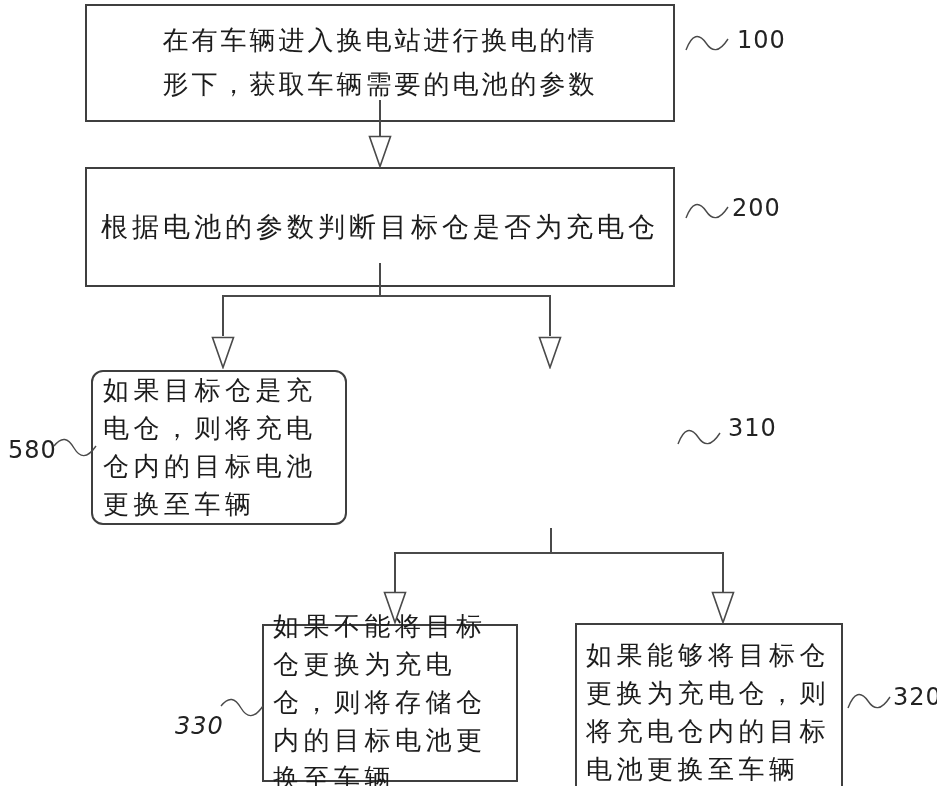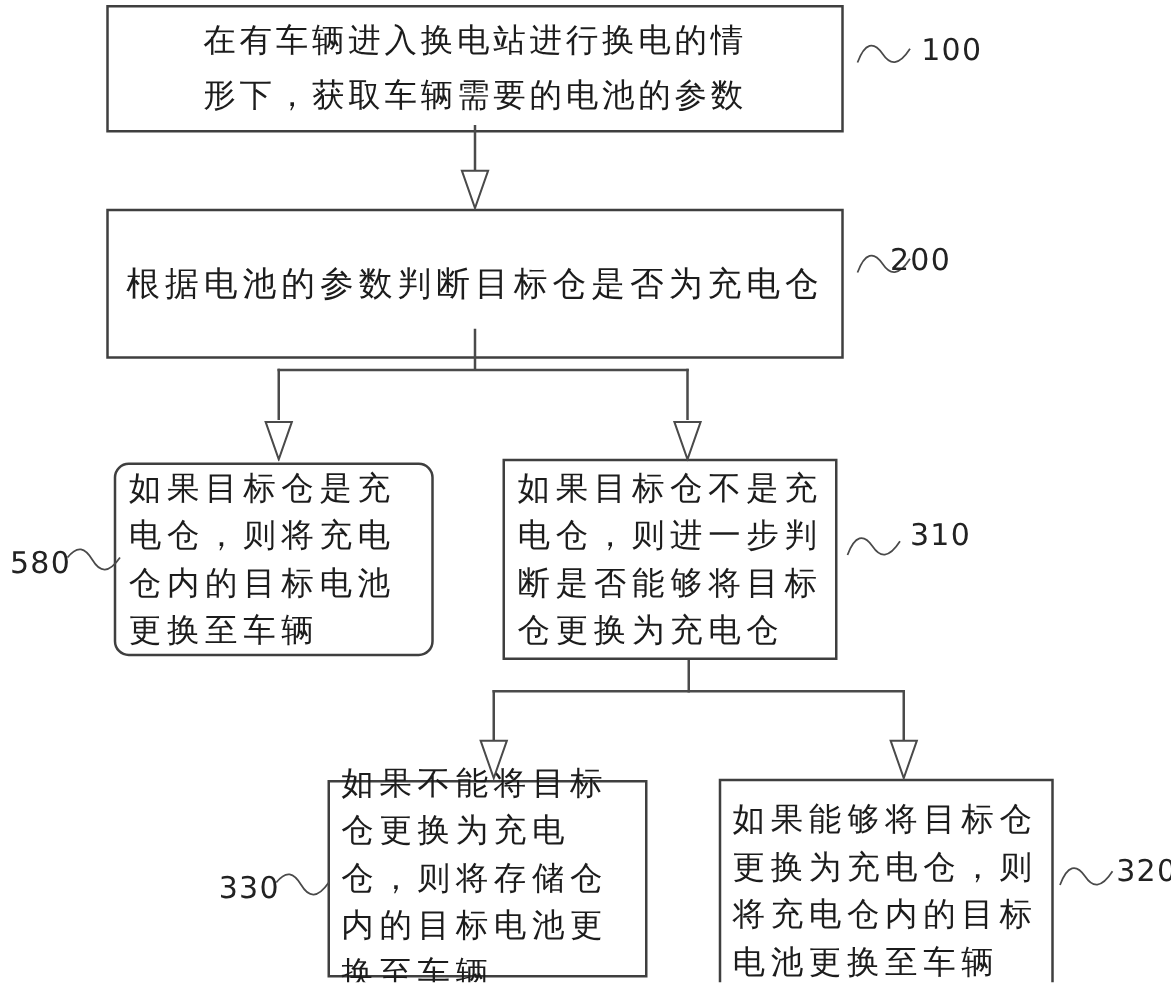--- a/index.html
+++ b/index.html
@@ -26,21 +26,21 @@
   }
   .node .node-text {
     width: 100%;
   }
   .centered {
     justify-content: center;
   }
   .centered .node-text {
     text-align: center;
   }
-  #box-100 { left: 85px; top: 4px; width: 590px; height: 102px; padding: 4px 65px; }
+  #box-100 { left: 85px; top: 4px; width: 590px; height: 118px; padding: 4px 65px; }
   #box-100 .node-text { font-size: 26px; letter-spacing: 3px; line-height: 44px; }
   #box-200 { left: 85px; top: 167px; width: 590px; height: 120px; padding: 0 8px; }
   #box-200 .node-text { font-size: 27px; letter-spacing: 4px; line-height: 32px; }
   .side-box .node-text { font-size: 26px; letter-spacing: 4.5px; line-height: 38px; text-align: left; }
   #box-340 { left: 91px;  top: 370px; width: 256px; height: 155px; padding: 0 10px; border-radius: 12px; }
   #box-310 { left: 402px; top: 367px; width: 268px; height: 161px; padding: 0 10px; }
   #box-330 { left: 262px; top: 624px; width: 256px; height: 158px; padding: 0 9px; }
   #box-320 { left: 575px; top: 623px; width: 268px; height: 180px; padding: 0 9px; }
   .vline, .hline {
     position: absolute;
@@ -76,23 +76,20 @@
   </div>
 
   <div class="node centered" id="box-200">
     <div class="node-text">根据电池的参数判断目标仓是否为充电仓</div>
   </div>
 
   <div class="node side-box" id="box-340">
     <div class="node-text">如果目标仓是充电仓，则将充电仓内的目标电池更换至车辆</div>
   </div>
 
-  <div class="node side-box" id="box-310">
-    <div class="node-text">如果目标仓不是充电仓，则进一步判断是否能够将目标仓更换为充电仓</div>
-  </div>
 
   <div class="node side-box" id="box-330">
     <div class="node-text">如果不能将目标仓更换为充电仓，则将存储仓内的目标电池更换至车辆</div>
   </div>
 
   <div class="node side-box" id="box-320">
     <div class="node-text">如果能够将目标仓更换为充电仓，则将充电仓内的目标电池更换至车辆</div>
   </div>
 
   <div class="vline" style="left:379px; top:100px; height:36px;"></div>
@@ -123,33 +120,33 @@
   </svg>
 
   <svg class="squiggle" style="left:684px; top:30px;" viewBox="0 0 46 30">
     <path d="M2,20 C8,4 15,3 22,13 C28,22 35,23 44,9" fill="none" stroke="#4a4a4a" stroke-width="1.4"></path>
   </svg>
   <div class="ref-num" style="left:737px; top:26px;">100</div>
 
   <svg class="squiggle" style="left:684px; top:198px;" viewBox="0 0 46 30">
     <path d="M2,20 C8,4 15,3 22,13 C28,22 35,23 44,9" fill="none" stroke="#4a4a4a" stroke-width="1.4"></path>
   </svg>
-  <div class="ref-num" style="left:712px; top:194px;">200</div>
+  <div class="ref-num" style="left:732px; top:194px;">200</div>
 
   <div class="ref-num" style="left:8px; top:436px;">580</div>
   <svg class="squiggle" style="left:52px; top:434px;" viewBox="0 0 46 30">
     <path d="M2,12 C10,2 16,4 22,14 C28,24 35,25 44,12" fill="none" stroke="#4a4a4a" stroke-width="1.4"></path>
   </svg>
 
   <svg class="squiggle" style="left:676px; top:424px;" viewBox="0 0 46 30">
     <path d="M2,20 C8,4 15,3 22,13 C28,22 35,23 44,9" fill="none" stroke="#4a4a4a" stroke-width="1.4"></path>
   </svg>
   <div class="ref-num" style="left:728px; top:414px;">310</div>
 
-  <div class="ref-num" style="left:175px; top:696px;">330</div>
+  <div class="ref-num" style="left:175px; top:712px;font-style:italic;">330</div>
   <svg class="squiggle" style="left:219px; top:694px;" viewBox="0 0 46 30">
     <path d="M2,12 C10,2 16,4 22,14 C28,24 35,25 44,12" fill="none" stroke="#4a4a4a" stroke-width="1.4"></path>
   </svg>
 
   <svg class="squiggle" style="left:846px; top:688px;" viewBox="0 0 46 30">
     <path d="M2,20 C8,4 15,3 22,13 C28,22 35,23 44,9" fill="none" stroke="#4a4a4a" stroke-width="1.4"></path>
   </svg>
   <div class="ref-num" style="left:893px; top:683px;">320</div>
 
 </div>

